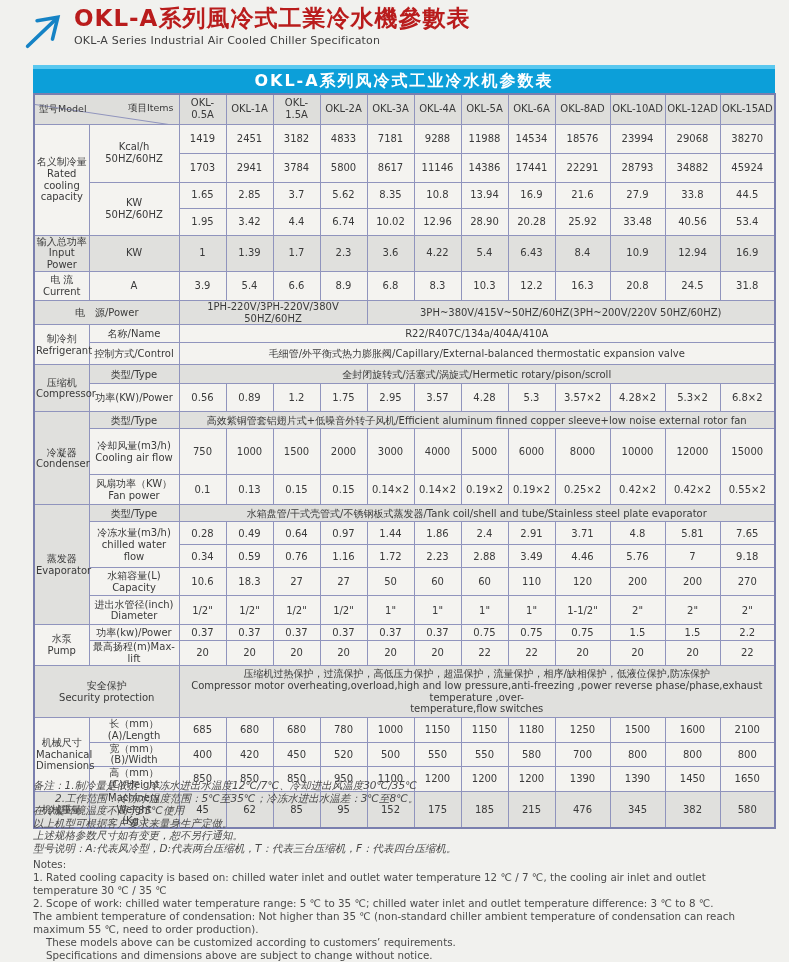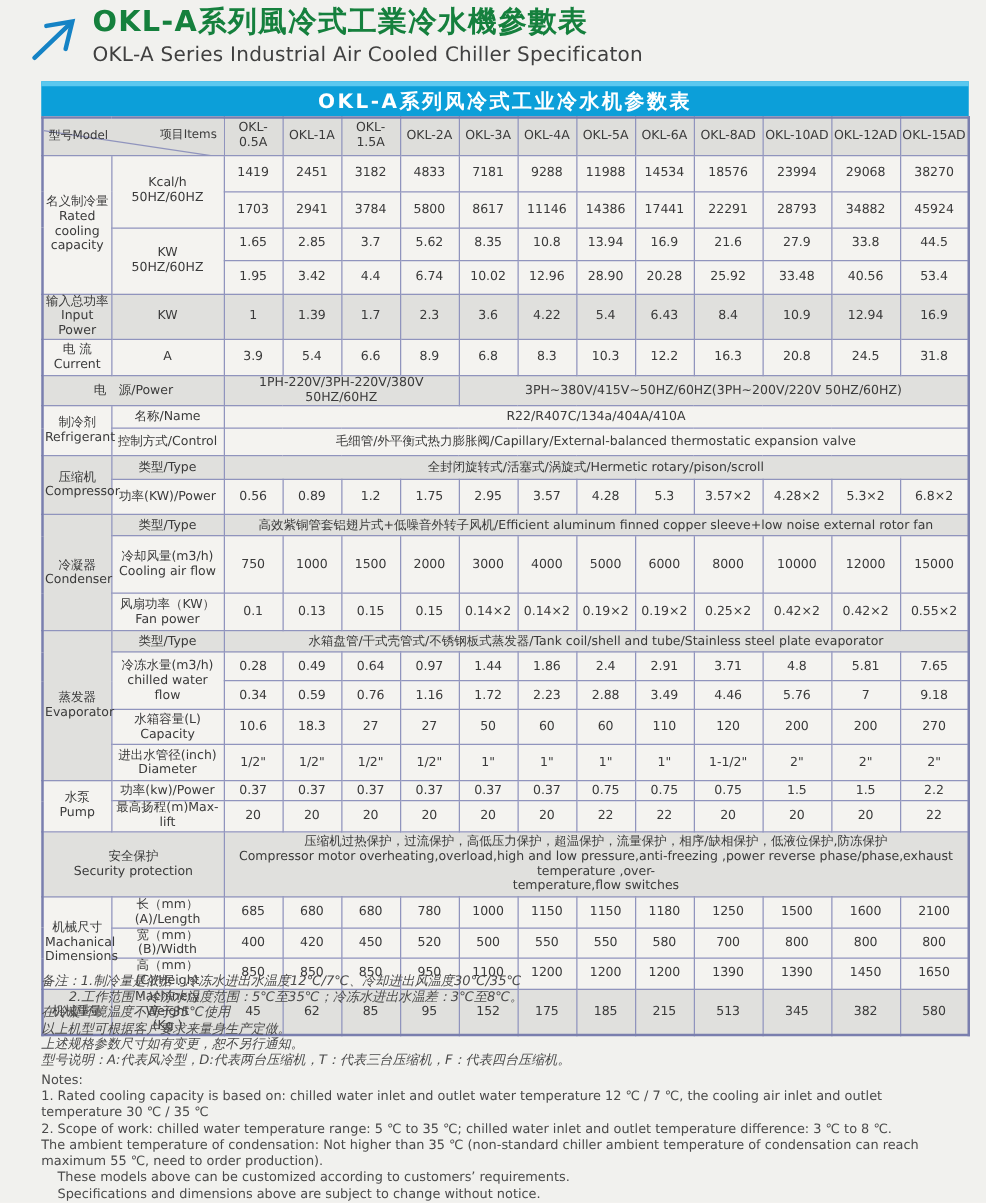--- a/index.html
+++ b/index.html
@@ -6,22 +6,22 @@
     --blue:#0c9fd9; --stripe:#5ac8ef; --grid:#9094bd; --gridDark:#7a7fae;
     --shade:#e0e0dd; --hdr:#dededb; --cellbg:#f4f3f0; --ink:#3c3c3c; --logo:#1583c5;
   }
   *{box-sizing:border-box;}
   html,body{margin:0;padding:0;}
   body{width:789px;height:962px;background:#f1f1ee;font-family:"DejaVu Sans","Liberation Sans",sans-serif;color:var(--ink);}
   .sheet{position:relative;width:789px;height:962px;overflow:hidden;}
 
   header{position:absolute;left:24px;top:4px;display:flex;gap:12px;align-items:flex-start;}
   .logo{width:38px;height:48px;margin-top:4px;flex:0 0 auto;}
-  .titles h1{margin:0;font-size:23px;font-weight:700;color:#15803d;letter-spacing:1px;line-height:1.25;}
-  .titles .sub{font-size:16px;color:#404040;margin-top:1px;letter-spacing:.2px;}
+  .titles h1{margin:0;font-size:23px;font-weight:700;color:#b91c1c;letter-spacing:1px;line-height:1.25;}
+  .titles .sub{font-size:11px;color:#404040;margin-top:1px;letter-spacing:.2px;}
 
   .tablewrap{position:absolute;left:33px;top:65px;width:742px;}
   .banner{height:28px;background:var(--blue);border-top:4px solid var(--stripe);
     color:#fff;text-align:center;font-size:16px;font-weight:700;line-height:23px;letter-spacing:2px;}
   table.spec{border-collapse:collapse;width:742px;table-layout:fixed;background:var(--cellbg);
     border:2px solid var(--gridDark);}
   table.spec td{border:1px solid var(--grid);padding:0 1px;text-align:center;vertical-align:middle;
     font-size:10px;line-height:1.18;color:#3a3a3a;}
   tr.shaded td{background:var(--shade);}
   tr.hdr td{background:var(--hdr);font-size:10px;}
@@ -410,21 +410,21 @@
             <td class="g">机械重量</td>
             <td class="l">Machinery Weight<br>(Kg )</td>
             <td class="v">45</td>
             <td class="v">62</td>
             <td class="v">85</td>
             <td class="v">95</td>
             <td class="v">152</td>
             <td class="v">175</td>
             <td class="v">185</td>
             <td class="v">215</td>
-            <td class="v">513</td>
+            <td class="v">476</td>
             <td class="v">345</td>
             <td class="v">382</td>
             <td class="v">580</td>
           </tr>
         </tbody>
     </table>
   </section>
 
   <section class="notes">
     <div class="zh">

